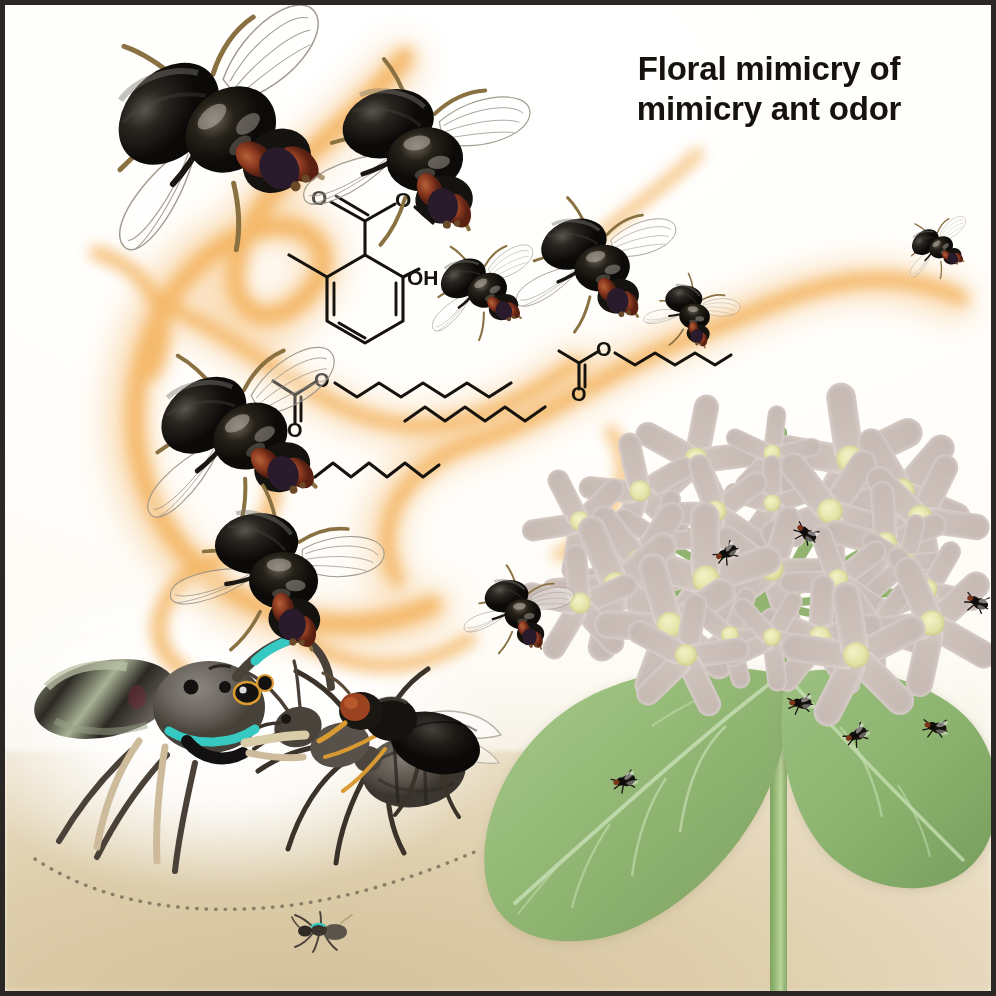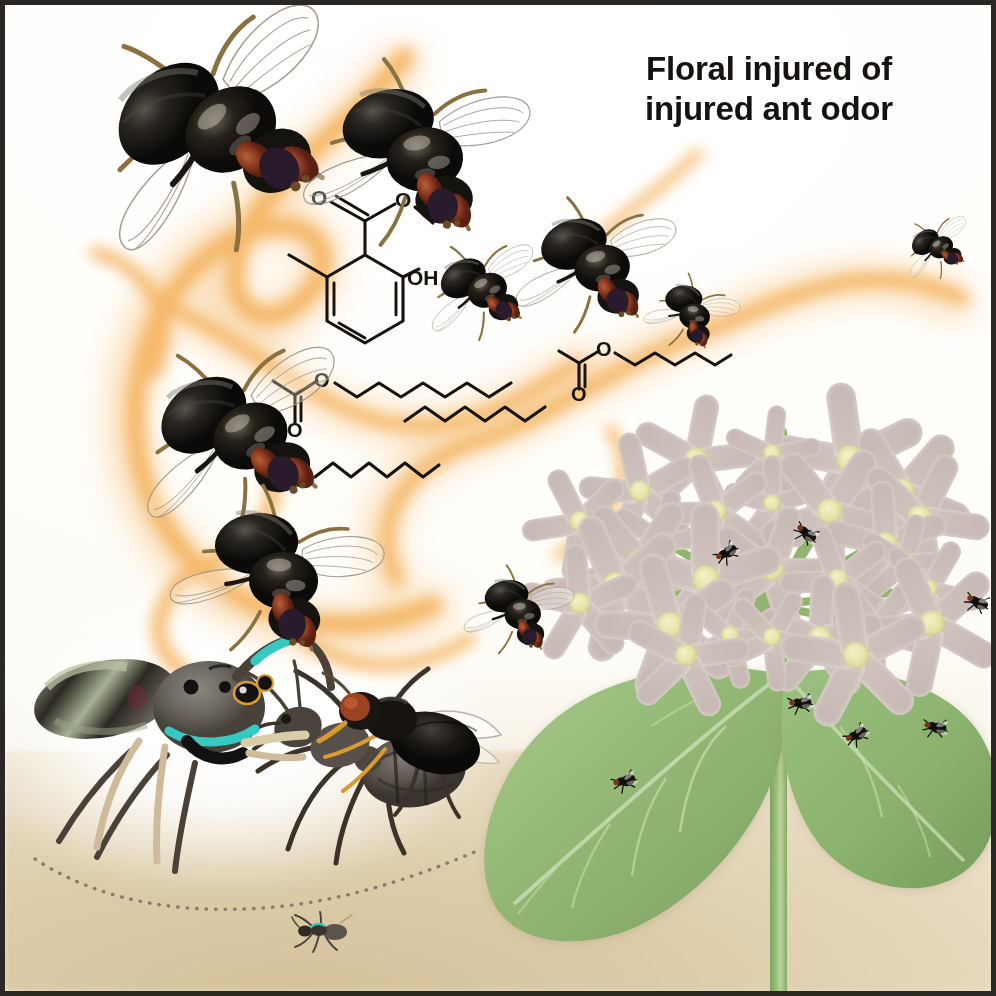--- a/index.html
+++ b/index.html
@@ -92,22 +92,22 @@
     <path class="plume" stroke-width="15" d="M966,296 C866,250 786,300 706,330 C608,368 546,420 478,440 C408,462 366,520 396,580" style="stroke: rgb(243, 174, 84);"></path>
     <path class="plume" stroke-width="13" d="M152,300 C232,330 302,398 372,418 C452,442 520,400 578,362" style="stroke: rgb(243, 174, 84);"></path>
     <path class="plume" stroke-width="16" d="M236,430 C300,470 268,540 214,560 C160,580 132,640 180,672" style="stroke: rgb(243, 174, 84);"></path>
     <path class="plume" stroke-width="12" d="M560,556 C620,520 640,470 612,430" style="stroke: rgb(243, 174, 84);"></path>
     <path class="plume" stroke-width="14" d="M92,250 C150,268 176,320 150,372" style="stroke: rgb(243, 174, 84);"></path>
     <path class="plume" stroke-width="11" d="M700,150 C660,190 624,210 596,238" style="stroke: rgb(243, 174, 84);"></path>
     <path class="plume" stroke-width="13" d="M300,640 C360,680 420,672 470,640" style="stroke: rgb(243, 174, 84);"></path>
   </svg>
 
   <div id="title">
-    <span class="l">Floral injured of</span>
-    <span class="l">injured ant odor</span>
+    <span class="l">Floral mimicry of</span>
+    <span class="l">mimicry ant odor</span>
   </div>
 
   <div class="chem" style="left:262px;top:206px;">
     <svg width="170" height="160" viewBox="0 0 170 160">
 
       <path class="bond" d="M60,66 L60,110 L98,132 L136,110 L136,66 L98,44 Z"></path>
       <path class="bond-thin" d="M67,72 L67,104"></path>
       <path class="bond-thin" d="M72,112 L98,127"></path>
       <path class="bond-thin" d="M129,72 L129,104"></path>
 

